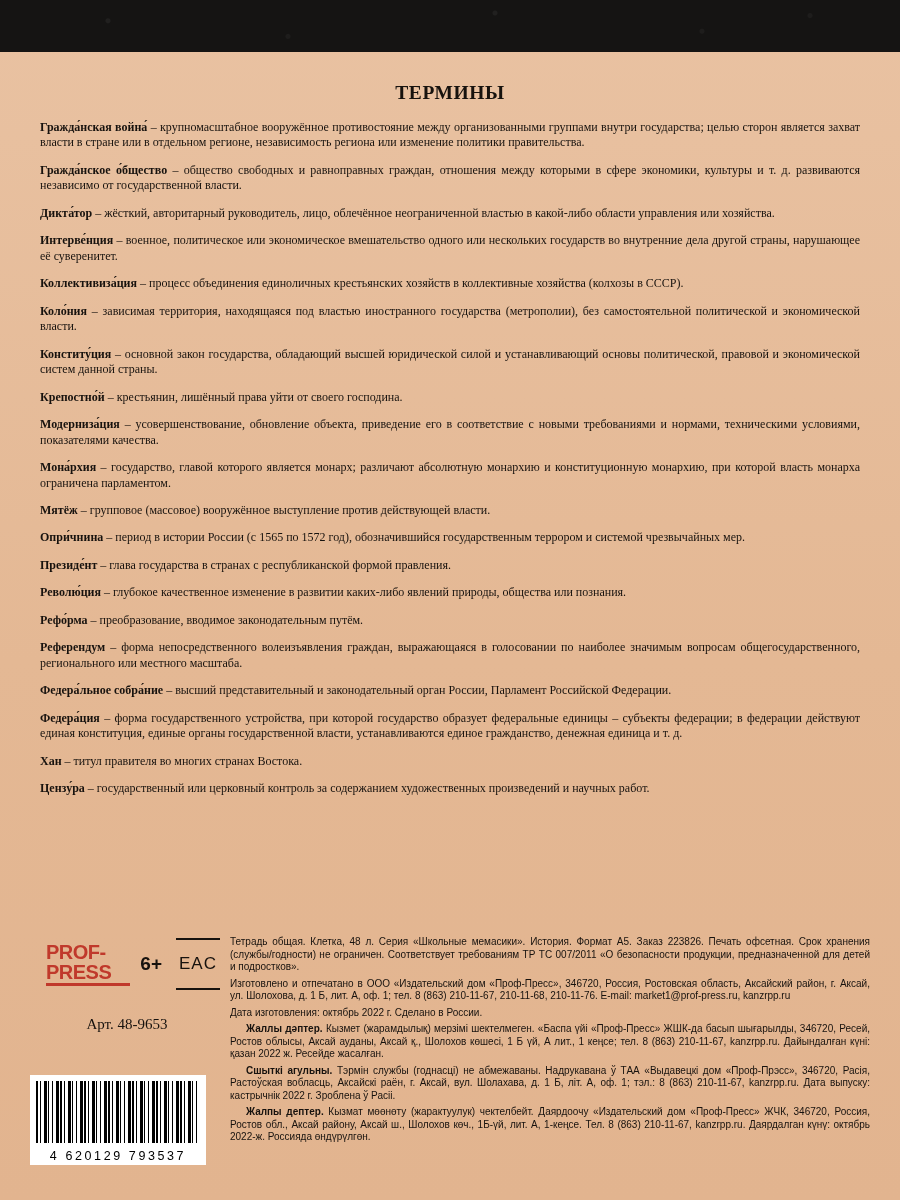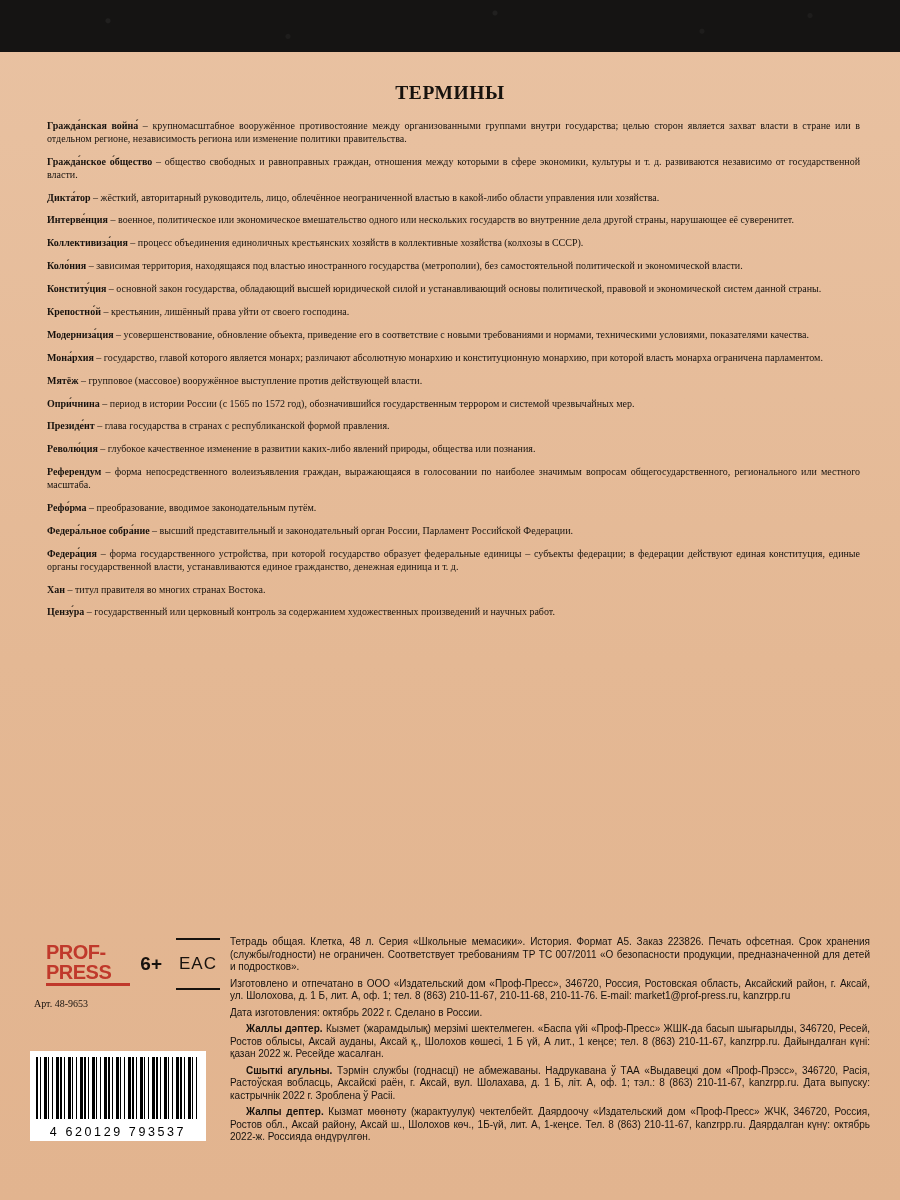--- a/index.html
+++ b/index.html
@@ -42,27 +42,26 @@
     font-size: 19.5px;
     font-weight: bold;
     letter-spacing: 0.6px;
     color: #17120e;
     margin: 8px 0 16px 0;
   }
   .terms {
     padding: 0 4px;
   }
   .term {
-    font-size: 10px;
+    font-size: 12px;
     line-height: 1.29;
     color: #17120e;
     text-align: justify;
     margin-bottom: 7px;
     hyphens: manual;
-    margin-left: 7px;
   }
   .term .hw {
     font-weight: bold;
   }
   .footer {
     position: absolute;
     left: 0;
     bottom: 0;
     width: 900px;
     height: 268px;
@@ -108,24 +107,25 @@
     font-size: 17px;
     letter-spacing: 1px;
     color: #17120e;
     border-top: 2px solid #17120e;
     border-bottom: 2px solid #17120e;
     padding: 15px 3px;
     line-height: 1.05;
   }
   .art {
     font-family: "Liberation Serif", serif;
-    font-size: 10px;
-    color: #17120e;
-    margin-top: 8px;
+    font-size: 15px;
+    color: #17120e;
+    margin-top: 26px;
     margin-left: 4px;
+    text-align: center;
   }
   .barcode-wrap {
     margin-top: 42px;
     width: 176px;
     background: #ffffff;
     padding: 6px 6px 2px 6px;
   }
   .barcode {
     height: 62px;
     width: 164px;
@@ -174,22 +174,22 @@
       <p class="term"><span class="hw">Коллективиза́ция</span><span> – процесс объединения единоличных крестьянских хозяйств в коллективные хозяйства (колхозы в СССР).</span></p>
       <p class="term"><span class="hw">Коло́ния</span><span> – зависимая территория, находящаяся под властью иностранного государства (метрополии), без самостоятельной политической и экономической власти.</span></p>
       <p class="term"><span class="hw">Конститу́ция</span><span> – основной закон государства, обладающий высшей юридической силой и устанавливающий основы политической, правовой и экономической систем данной страны.</span></p>
       <p class="term"><span class="hw">Крепостно́й</span><span> – крестьянин, лишённый права уйти от своего господина.</span></p>
       <p class="term"><span class="hw">Модерниза́ция</span><span> – усовершенствование, обновление объекта, приведение его в соответствие с новыми требованиями и нормами, техническими условиями, показателями качества.</span></p>
       <p class="term"><span class="hw">Мона́рхия</span><span> – государство, главой которого является монарх; различают абсолютную монархию и конституционную монархию, при которой власть монарха ограничена парламентом.</span></p>
       <p class="term"><span class="hw">Мятёж</span><span> – групповое (массовое) вооружённое выступление против действующей власти.</span></p>
       <p class="term"><span class="hw">Опри́чнина</span><span> – период в истории России (с 1565 по 1572 год), обозначившийся государственным террором и системой чрезвычайных мер.</span></p>
       <p class="term"><span class="hw">Президе́нт</span><span> – глава государства в странах с республиканской формой правления.</span></p>
       <p class="term"><span class="hw">Револю́ция</span><span> – глубокое качественное изменение в развитии каких-либо явлений природы, общества или познания.</span></p>
+      <p class="term"><span class="hw">Рефо́рма</span><span> – преобразование, вводимое законодательным путём.</span></p>
       <p class="term"><span class="hw">Референдум</span><span> – форма непосредственного волеизъявления граждан, выражающаяся в голосовании по наиболее значимым вопросам общегосударственного, регионального или местного масштаба.</span></p>
-      <p class="term"><span class="hw">Рефо́рма</span><span> – преобразование, вводимое законодательным путём.</span></p>
       <p class="term"><span class="hw">Федера́льное собра́ние</span><span> – высший представительный и законодательный орган России, Парламент Российской Федерации.</span></p>
       <p class="term"><span class="hw">Федера́ция</span><span> – форма государственного устройства, при которой государство образует федеральные единицы – субъекты федерации; в федерации действуют единая конституция, единые органы государственной власти, устанавливаются единое гражданство, денежная единица и т. д.</span></p>
       <p class="term"><span class="hw">Хан</span><span> – титул правителя во многих странах Востока.</span></p>
       <p class="term"><span class="hw">Цензу́ра</span><span> – государственный или церковный контроль за содержанием художественных произведений и научных работ.</span></p>
     </div>
   </div>
 
   <div class="footer">
     <div class="footer-inner">
 

